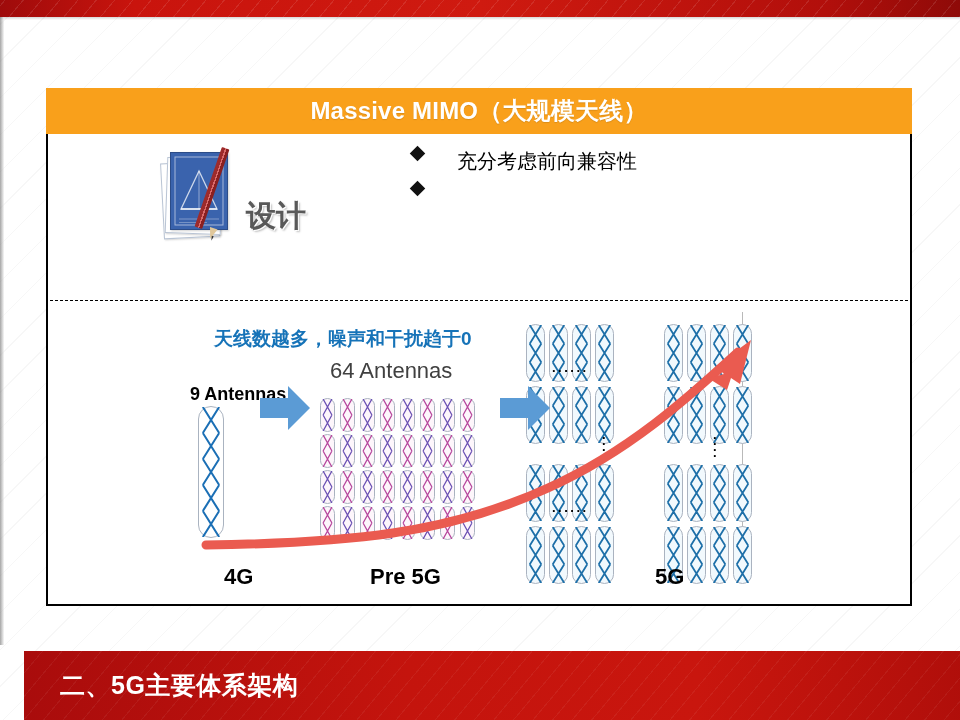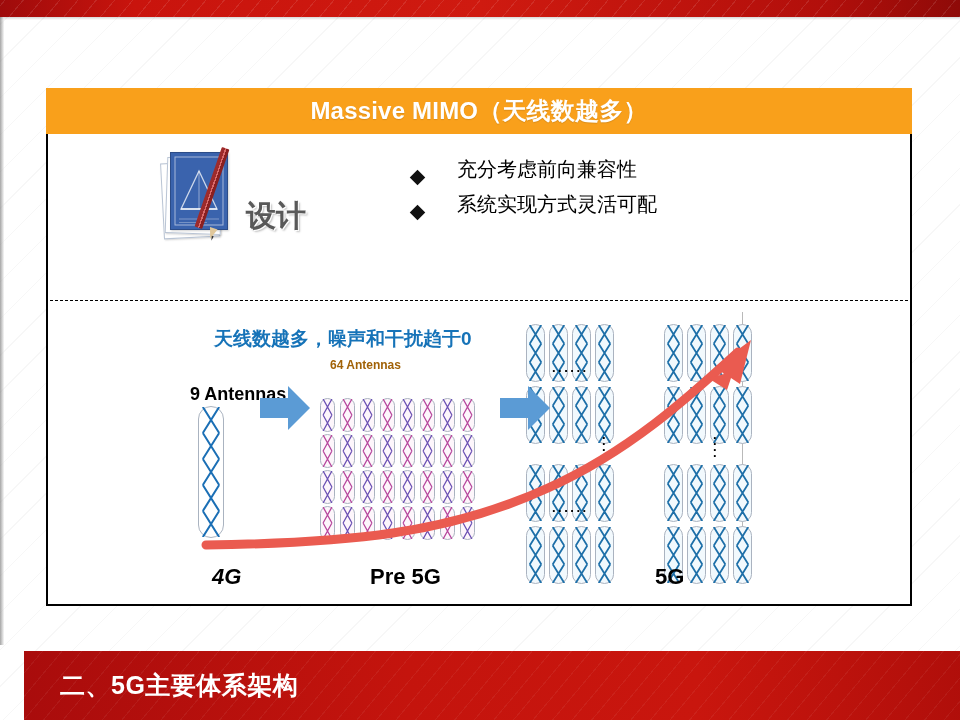--- a/index.html
+++ b/index.html
@@ -85,21 +85,21 @@
   }
 
   .criteria-label{
     position:absolute; left:198px; top:18px; width:86px;
     font-size:30px; font-weight:bold; color:#595959; line-height:1.12;
     text-shadow:1px 1px 0 #ffffff, 2px 2px 2px rgba(0,0,0,.25);
     margin-top:47px;
   }
 
   .bullets{ position:absolute; left:364px; top:14px; }
-  .bullet{ display:flex; align-items:flex-end; height:35px; }
+  .bullet{ display:flex; align-items:flex-start; height:35px; }
   .bullet .dia{
     width:11px; height:11px; background:#111; transform:rotate(45deg);
     margin-right:34px; flex:none;
   }
   .bullet .btxt{ font-size:20px; color:#000; font-weight:400; white-space:nowrap; }
 
   .divider{
     position:absolute; left:2px; top:166px; width:858px; height:0;
     border-top:1.6px dashed #000;
   }
@@ -107,24 +107,24 @@
   
   .diagram{ position:absolute; left:0; top:168px; width:786px; height:300px; }
 
   .blue-head{
     position:absolute; left:166px; top:24px;
     font-size:19px; font-weight:bold; color:#1673b8; white-space:nowrap;
     text-shadow:0 1px 0 rgba(255,255,255,.7);
   }
 
   .lbl-8{ position:absolute; left:142px; top:82px; font-size:18px; font-weight:bold; color:#000; }
-  .lbl-64{ position:absolute; left:282px; top:56px; font-size:12px; font-weight:bold; color:#a16207; }
+  .lbl-64{ position:absolute; left:282px; top:56px; font-size:22px; font-weight:normal; color:#404040; }
 
   .tier{ position:absolute; font-size:22px; font-weight:bold; color:#000; }
-  .tier-4g{ left:164px; top:262px;font-style:italic; }
+  .tier-4g{ left:176px; top:262px; }
   .tier-pre{ left:322px; top:262px; }
   .tier-5g{ left:607px; top:262px; }
 
   
   .ant{ position:absolute; border-radius:999px; }
   .ant svg{ display:block; width:100%; height:100%; }
 
   
   .barrow{ position:absolute; }
   .barrow .shaft{ position:absolute; left:0; top:12px; width:30px; height:20px; background:#5b9bd5; }
@@ -165,21 +165,21 @@
 
   <div class="top-band">
     <div class="top-band-sheen"></div>
   </div>
   <div class="top-band-shadow"></div>
   <div class="left-edge"></div>
 
   <div id="card">
 
     <div class="card-title">
-      <span>Massive MIMO（天线数越多）</span>
+      <span>Massive MIMO（大规模天线）</span>
     </div>
 
     <div class="card-body">
 
       <div class="criteria">
 
         <div class="blueprint">
           <div class="bp-sheet bp-s3"></div>
           <div class="bp-sheet bp-s2"></div>
           <div class="bp-sheet bp-s1">
@@ -201,21 +201,20 @@
           <div>设计</div>
         </div>
 
         <div class="bullets">
           <div class="bullet">
             <span class="dia"></span>
             <span class="btxt">充分考虑前向兼容性</span>
           </div>
           <div class="bullet">
             <span class="dia"></span>
-            <span class="btxt">系统实现方式灵活可配</span>
           </div>
         </div>
       </div>
 
       <div class="divider"></div>
 
       <div class="diagram" id="diagram">
 
         <div class="blue-head">天线数越多，噪声和干扰趋于0</div>
 

